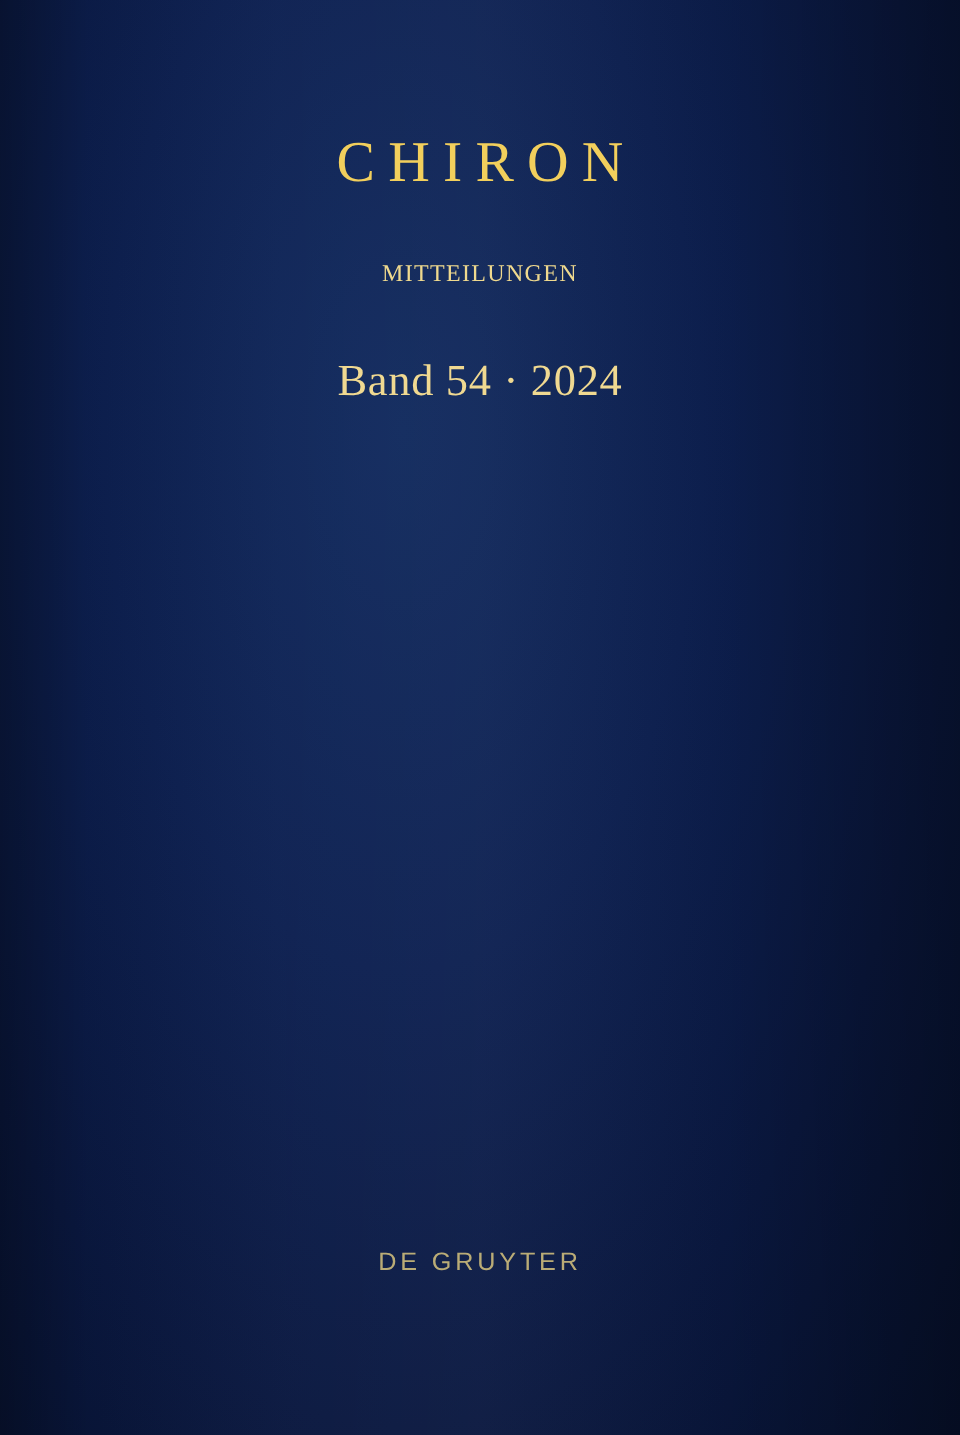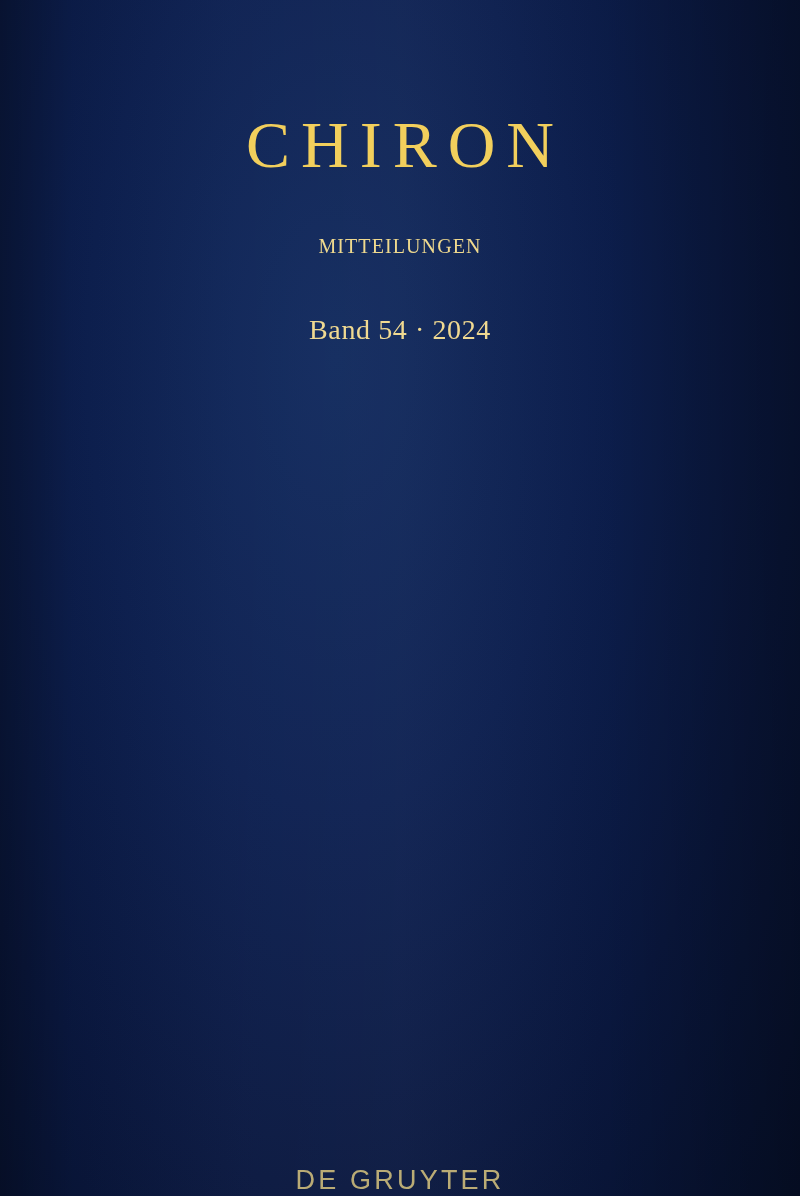--- a/index.html
+++ b/index.html
@@ -41,21 +41,21 @@
     z-index: 2;
     height: 100%;
     display: flex;
     flex-direction: column;
     align-items: center;
   }
 
   .journal-title {
     margin-top: 112px;
     font-family: "Liberation Serif", serif;
-    font-size: 66px;
+    font-size: 48px;
     line-height: 1;
     letter-spacing: 11px;
     text-indent: 11px;
     color: #f2cf5c;
     font-weight: 400;
     text-align: center;
   }
 
   .subtitle {
     margin-top: 44px;
@@ -74,31 +74,32 @@
     white-space: nowrap;
   }
   .subtitle .line:first-letter {
     
   }
 
   .volume {
     margin-top: 48px;
     color: #f0d991;
     font-family: "Liberation Serif", serif;
-    font-size: 28px;
+    font-size: 37px;
     letter-spacing: 0.6px;
     text-align: center;
   }
 
   .spacer { flex: 1 1 auto; }
 
   .publisher {
+    margin-bottom: 132px;
     color: #c9b87a;
     font-family: "Liberation Sans", sans-serif;
-    font-size: 27px;
+    font-size: 21px;
     letter-spacing: 3.2px;
     text-align: center;
     font-weight: 400;
     opacity: 0.92;
   }
 </style>
 </head>
 <body>
 
 <div class="cover">

